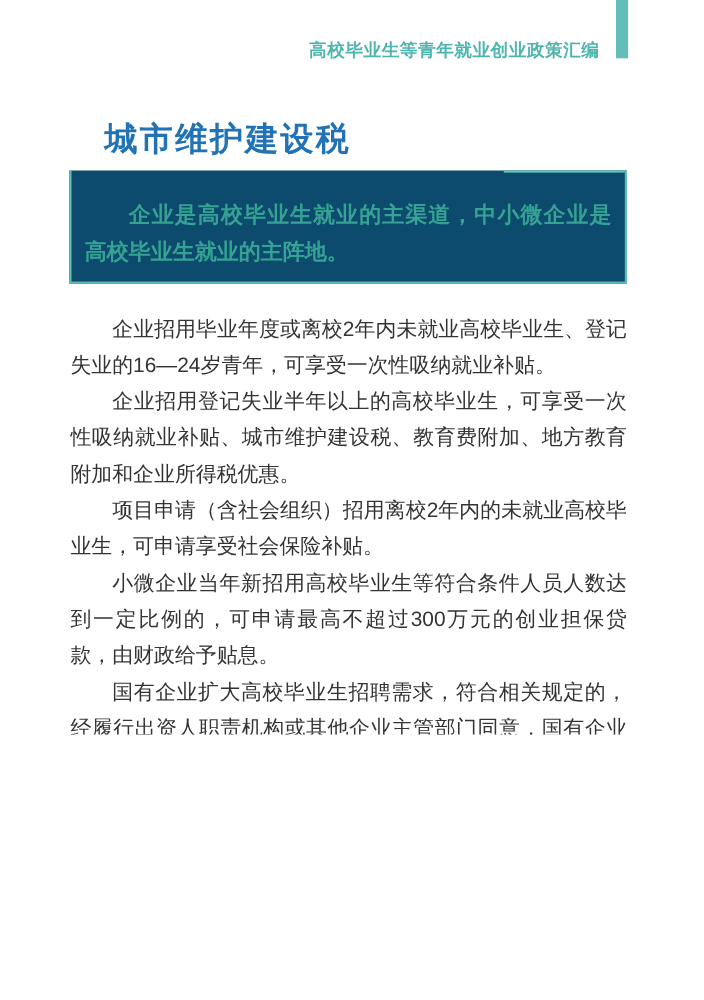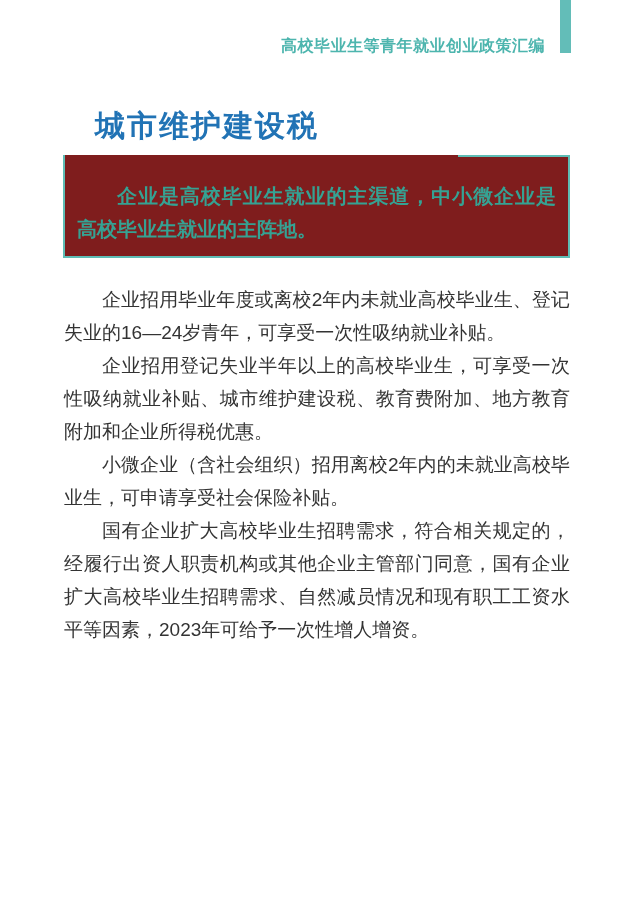--- a/index.html
+++ b/index.html
@@ -53,21 +53,21 @@
   .quote-box {
     position: absolute;
     top: 155px;
     left: 63px;
     width: 507px;
     height: 103px;
     box-sizing: border-box;
     border-left: 2px solid #5ebdb5;
     border-right: 2px solid #5ebdb5;
     border-bottom: 2px solid #5ebdb5;
-    background: #7f1d1d;
+    background: #0c4a6e;
   }
   .quote-box .top-right-rule {
     position: absolute;
     top: 0;
     right: 0;
     width: 110px;
     height: 2px;
     background: #5ebdb5;
   }
   .quote-text {
@@ -121,19 +121,20 @@
   <h1 class="section-title">城市维护建设税</h1>
 
   <div class="quote-box">
     <span class="top-right-rule"></span>
     <p class="quote-text">企业是高校毕业生就业的主渠道，中小微企业是高校毕业生就业的主阵地。</p>
   </div>
 
   <main class="body-content">
     <p>企业招用毕业年度或离校2年内未就业高校毕业生、登记失业的16—24岁青年，可享受一次性吸纳就业补贴。</p>
     <p>企业招用登记失业半年以上的高校毕业生，可享受一次性吸纳就业补贴、城市维护建设税、教育费附加、地方教育附加和企业所得税优惠。</p>
-    <p>小微企业（含社会组织）招用离校2年内的未就业高校毕业生，可申请享受社会保险补贴。</p>
+    <p>项目申请（含社会组织）招用离校2年内的未就业高校毕业生，可申请享受社会保险补贴。</p>
+    <p>小微企业当年新招用高校毕业生等符合条件人员人数达到一定比例的，可申请最高不超过300万元的创业担保贷款，由财政给予贴息。</p>
     <p>国有企业扩大高校毕业生招聘需求，符合相关规定的，经履行出资人职责机构或其他企业主管部门同意，国有企业扩大高校毕业生招聘需求、自然减员情况和现有职工工资水平等因素，2023年可给予一次性增人增资。</p>
   </main>
 
   <div class="page-number">02</div>
 
 </div>
 
 </body></html>

